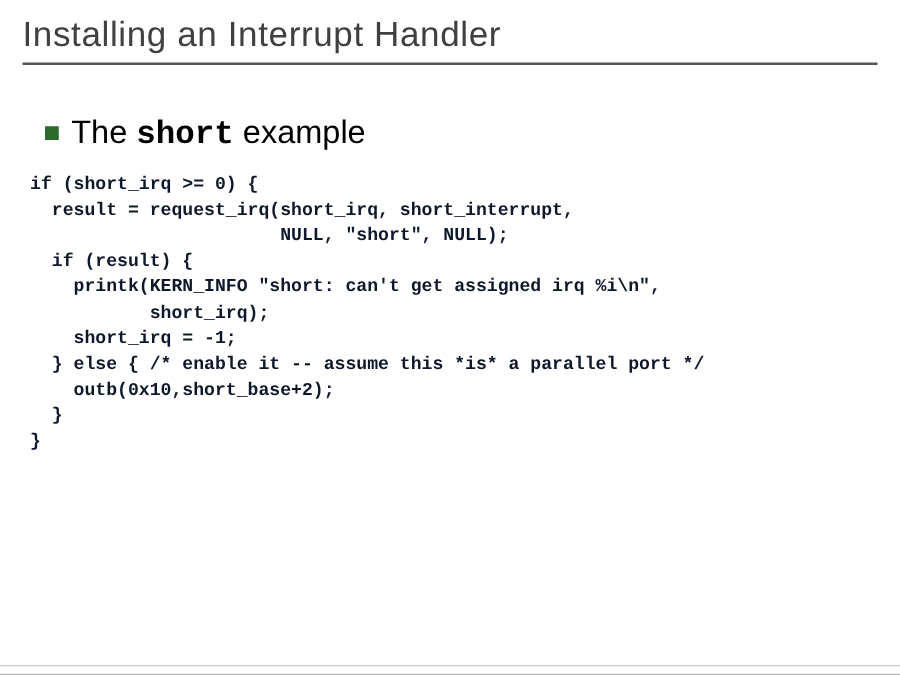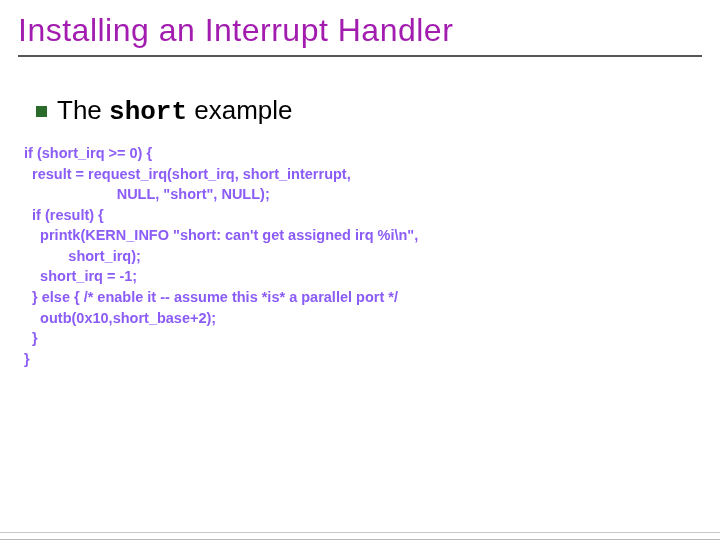--- a/index.html
+++ b/index.html
@@ -16,22 +16,22 @@
     height: 100%;
     padding: 12px 18px 18px 18px;
     border-bottom: 1px solid #b8b8b8;
   }
   .title-wrap {
     border-bottom: 2px solid #555;
     padding-bottom: 6px;
     margin-bottom: 38px;
   }
   .title {
-    font-size: 32px;
-    color: #a21caf;
+    font-size: 28px;
+    color: #404040;
     font-weight: 400;
     letter-spacing: 0.5px;
   }
   .bullet-row {
     display: flex;
     align-items: center;
     gap: 10px;
     margin-left: 18px;
     margin-bottom: 16px;
   }
@@ -43,24 +43,24 @@
   }
   .bullet-text {
     font-size: 26px;
     color: #000;
   }
   .bullet-text .mono {
     font-family: "Courier New", monospace;
     font-weight: bold;
   }
   .code-block {
-    font-family: Liberation Sans, sans-serif;
+    font-family: Liberation Mono, monospace;
     font-size: 14.5px;
     font-weight: bold;
-    color: #8b5cf6;
+    color: #0f172a;
     white-space: pre;
     line-height: 1.42;
     margin-left: 6px;
   }
   .bottom-edge {
     position: absolute;
     left: 0;
     bottom: 7px;
     width: 100%;
     height: 1px;

